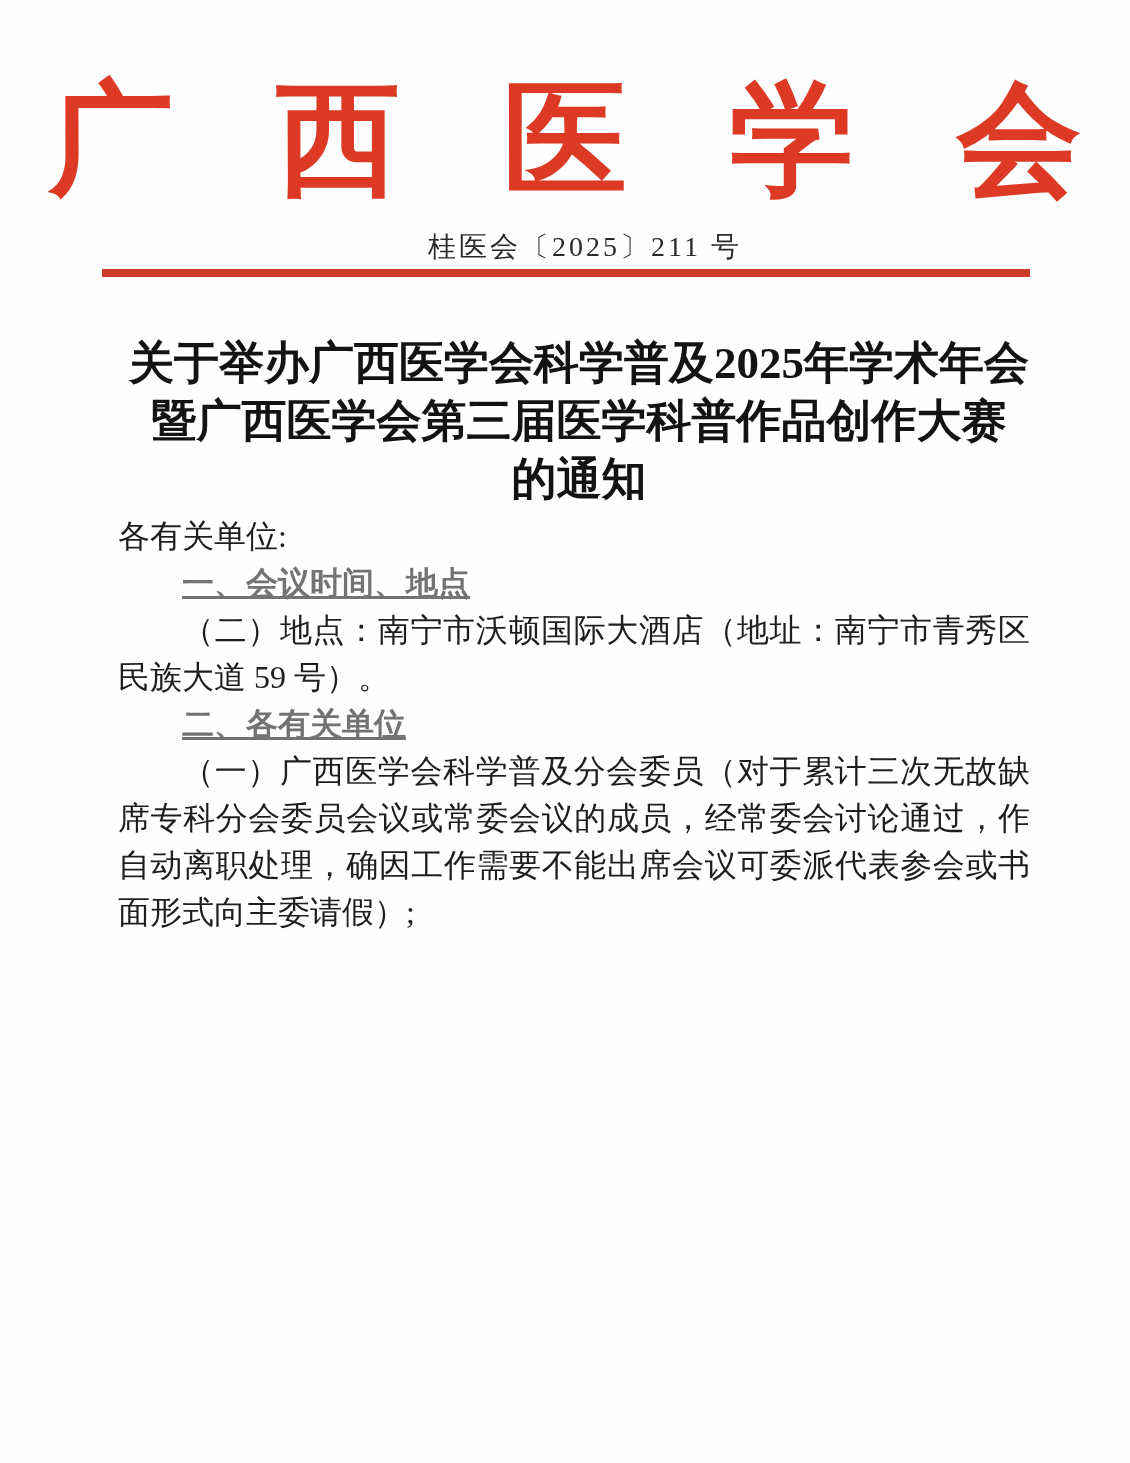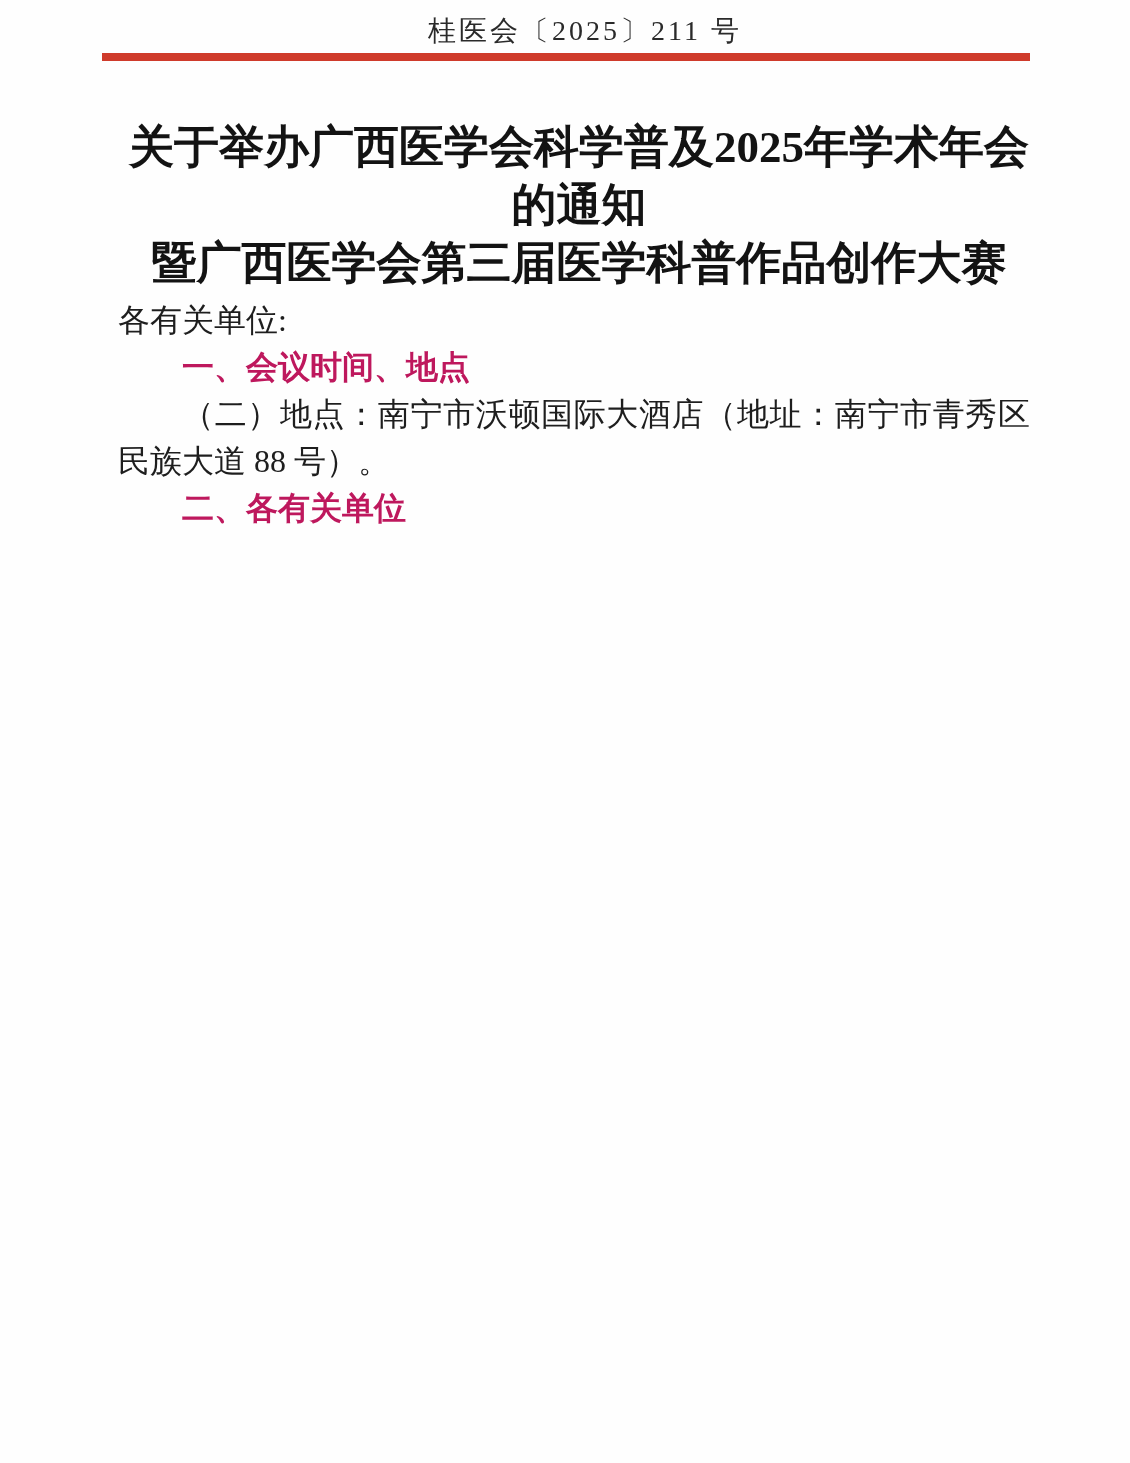--- a/index.html
+++ b/index.html
@@ -57,40 +57,43 @@
     font-size: 32px;
     line-height: 47px;
     text-align: justify;
     color: #1e1e1e;
   }
   .salutation { text-indent: 0; }
   .para { text-indent: 2em; }
   .sec-heading {
     text-indent: 2em;
     font-weight: bold;
-    color: #be185d;
+    color: #737373;
     font-family: "Liberation Sans", "DejaVu Sans", sans-serif;
+    text-decoration: underline;
   }
 </style>
 </head>
 <body>
 
 <div class="page">
 
+  <div class="org-name">广 西 医 学 会</div>
 
   <div class="doc-number">桂医会〔2025〕211 号</div>
 
   <div class="red-rule"></div>
 
   <div class="doc-title">
     <div>关于举办广西医学会科学普及2025年学术年会</div>
+    <div>暨广西医学会第三届医学科普作品创作大赛</div>
     <div>的通知</div>
-    <div>暨广西医学会第三届医学科普作品创作大赛</div>
   </div>
 
   <div class="body-text">
     <div class="salutation">各有关单位:</div>
     <div class="sec-heading">一、会议时间、地点</div>
-    <div class="para">（二）地点：南宁市沃顿国际大酒店（地址：南宁市青秀区民族大道 88 号）。</div>
+    <div class="para">（二）地点：南宁市沃顿国际大酒店（地址：南宁市青秀区民族大道 59 号）。</div>
     <div class="sec-heading">二、各有关单位</div>
+    <div class="para">（一）广西医学会科学普及分会委员（对于累计三次无故缺席专科分会委员会议或常委会议的成员，经常委会讨论通过，作自动离职处理，确因工作需要不能出席会议可委派代表参会或书面形式向主委请假）;</div>
   </div>
 
 </div>
 
 </body></html>

